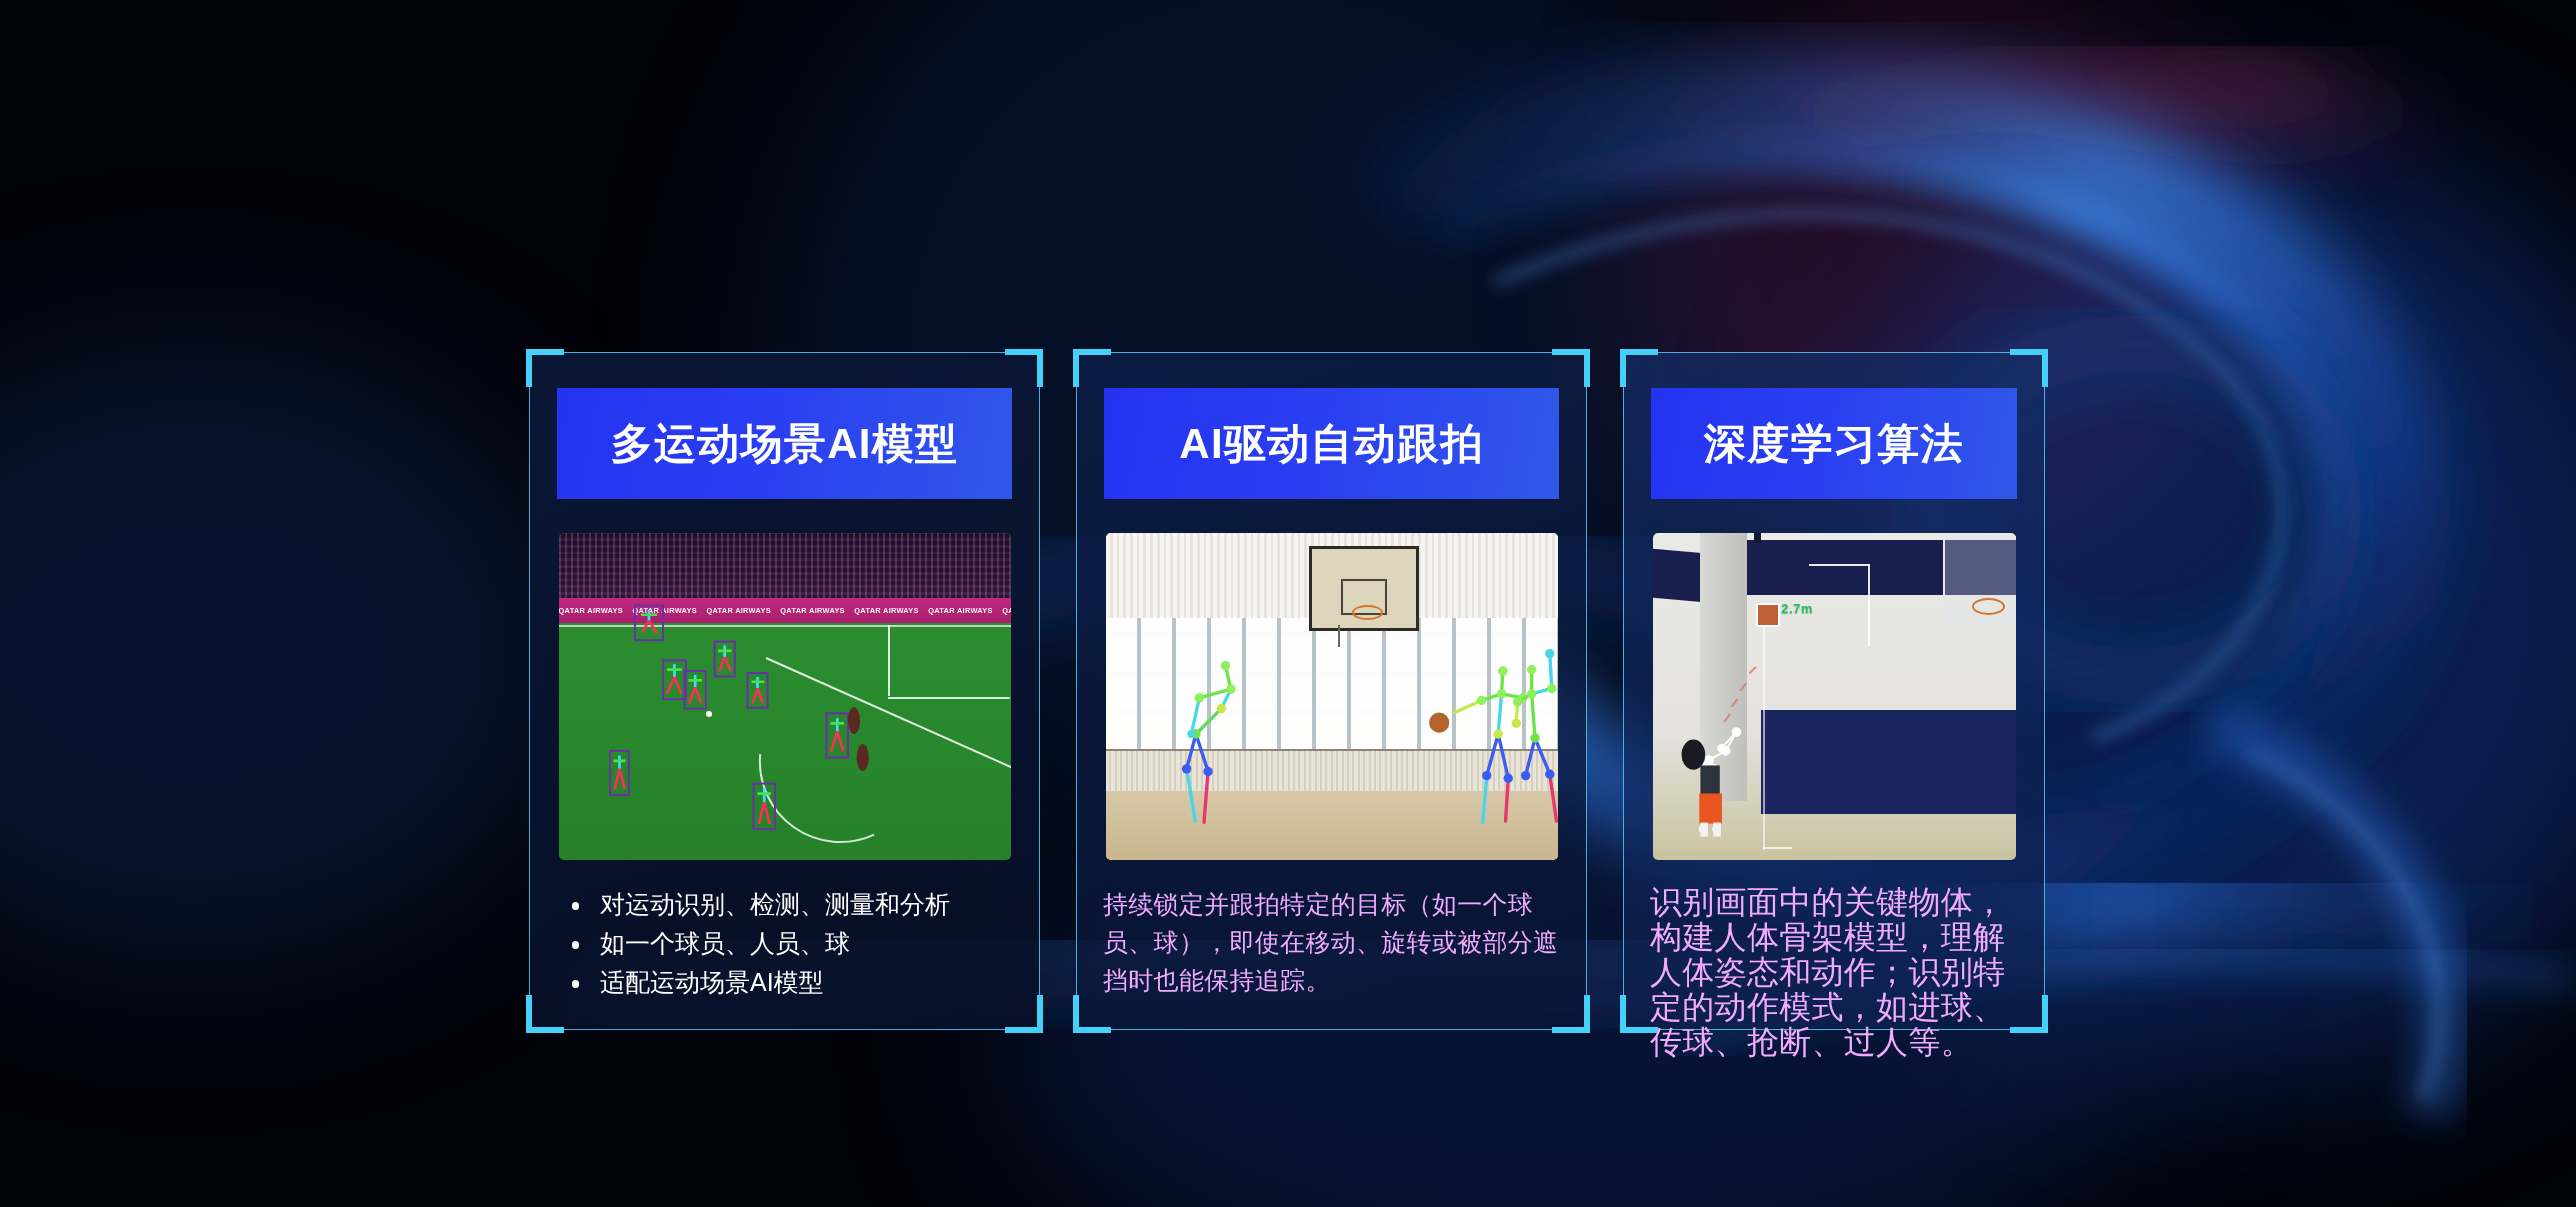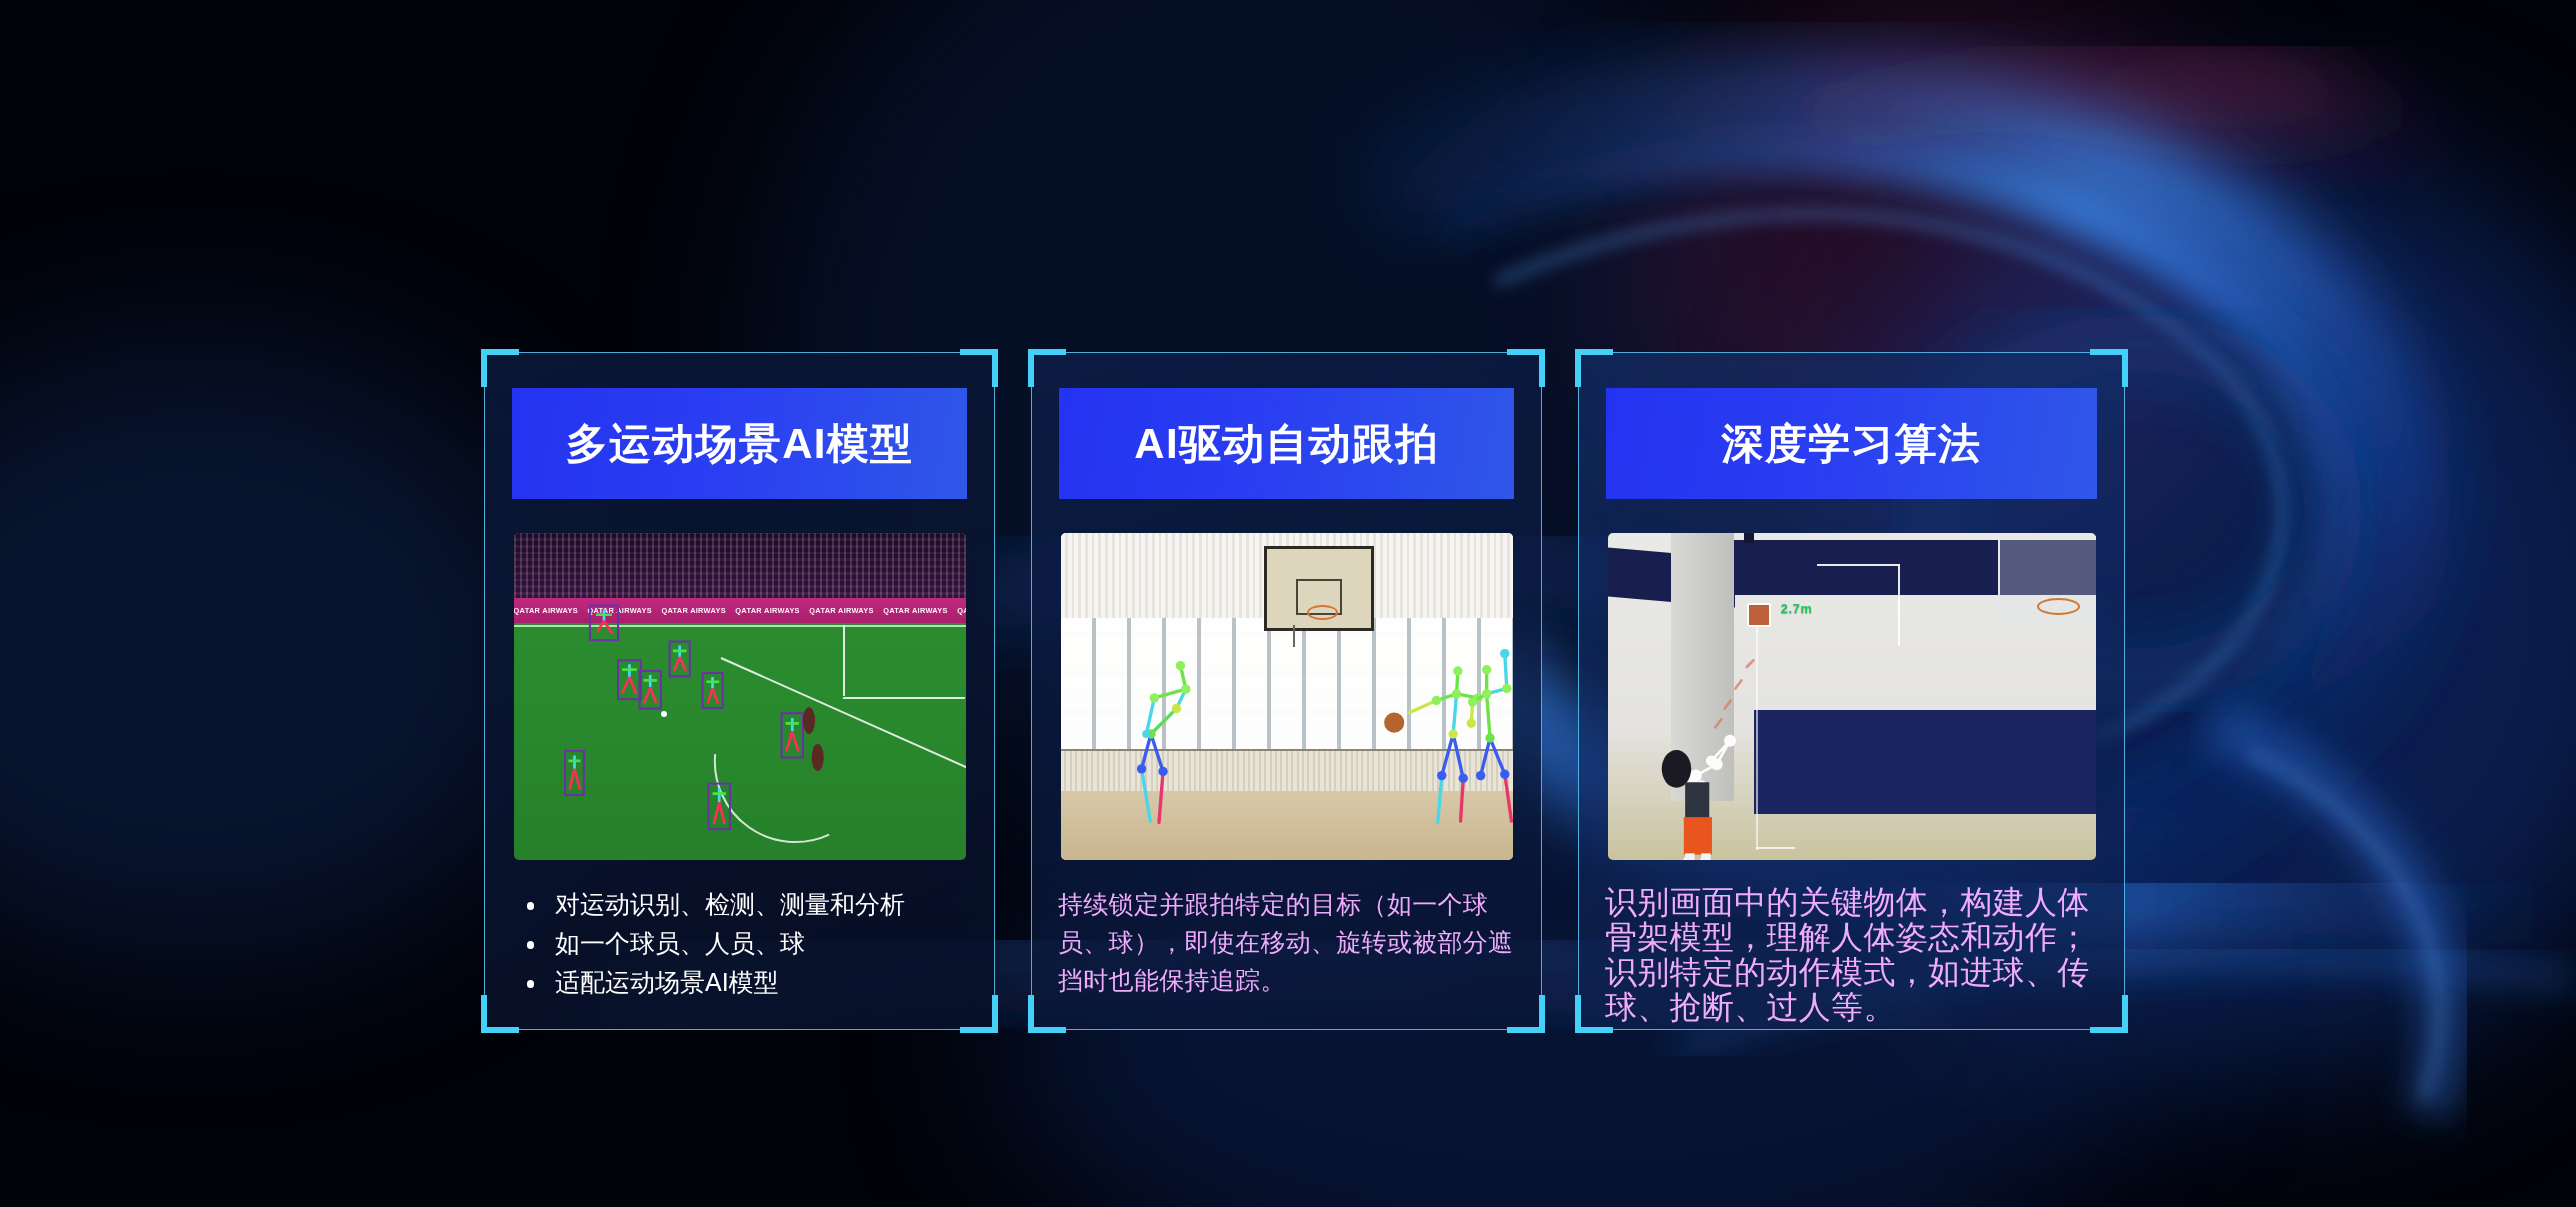--- a/index.html
+++ b/index.html
@@ -7,21 +7,21 @@
     width:2576px;height:1208px;overflow:hidden;
     background:#02040a;
     font-family:"Liberation Sans","DejaVu Sans",sans-serif;
     position:relative;
   }
   
   #bg{position:absolute;inset:0;overflow:hidden;background:#01030a;}
   .glow{position:absolute;border-radius:50%;filter:blur(81px);pointer-events:none;}
 
   
-  #stage{position:absolute;inset:0;}
+  #stage{position:absolute;inset:0;margin-left:45px;}
 
   .card{
     position:absolute;
     top:352px;height:678px;
     box-sizing:border-box;
   }
   .card .frame{
     position:absolute;inset:0;
     border:1.3px solid rgba(90,200,245,.85);
     background:linear-gradient(160deg,rgba(10,24,56,.92) 0%,rgba(9,20,48,.88) 45%,rgba(7,16,40,.86) 100%);
@@ -396,21 +396,21 @@
           </g>
         </svg>
       </div>
     </div>
 
     <div class="body">
       <p class="para">持续锁定并跟拍特定的目标（如一个球员、球），即使在移动、旋转或被部分遮挡时也能保持追踪。</p>
     </div>
   </div>
 
-  <div class="card c3" style="left:1578px;width:547px;">
+  <div class="card c3" style="left:1578px;width:422px;">
     <div class="frame"></div>
     <div class="br tl">
         <i class="h"></i>
         <i class="v"></i>
       </div>
     <div class="br tr">
         <i class="h"></i>
         <i class="v"></i>
       </div>
     <div class="br bl">

